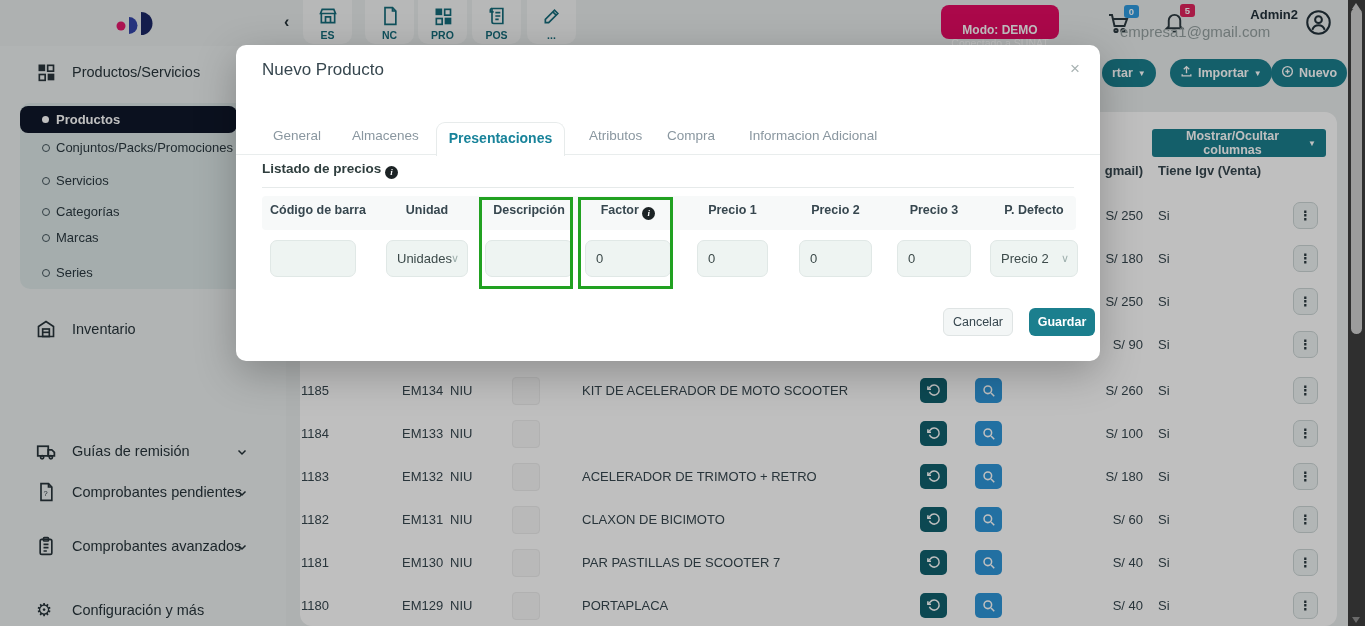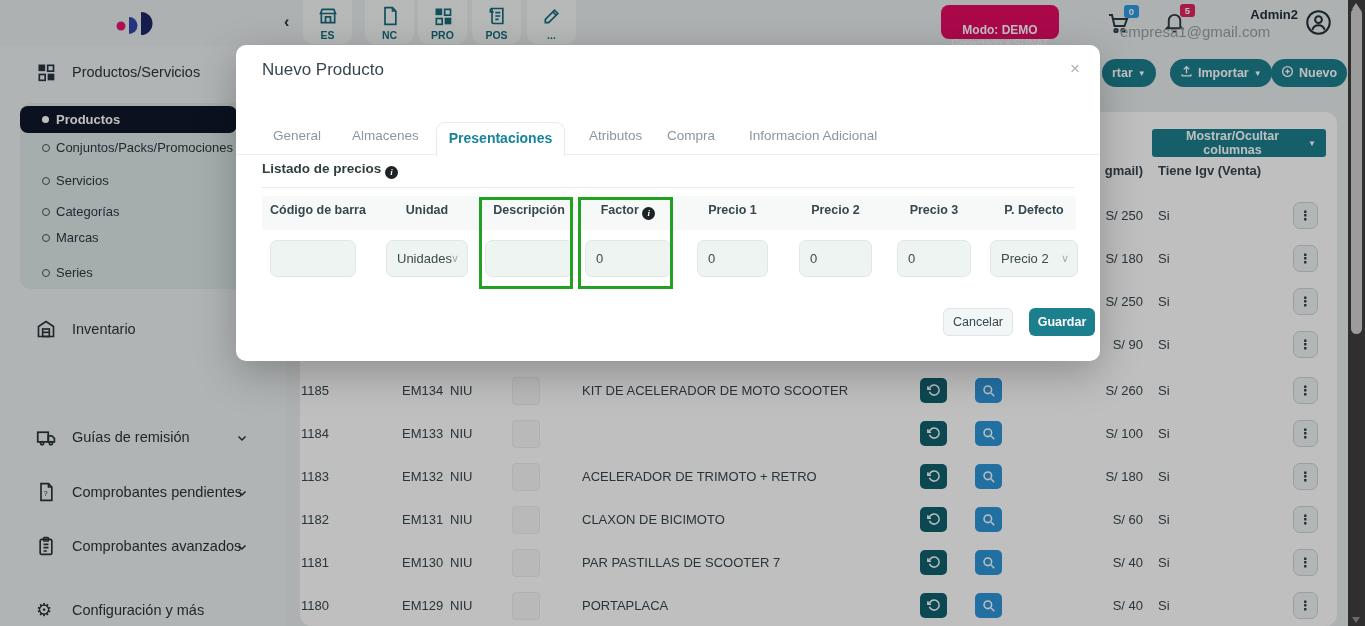--- a/index.html
+++ b/index.html
@@ -214,21 +214,21 @@
     <div class="side-item" style="top:270px;">
       <span class="sicon">
         <svg width="20" height="20" viewBox="0 0 24 24" fill="none" stroke="currentColor" stroke-width="2">
           <path d="M3 9l9-6 9 6v12H3z"></path>
             <rect x="8" y="12" width="8" height="9"></rect>
             <path d="M8 16h8"></path>
         </svg>
       </span>
       <span class="slabel">Inventario</span>
     </div>
-    <div class="side-item" style="top:378px;">
+    <div class="side-item" style="top:392px;">
       <span class="sicon">
         <svg width="21" height="21" viewBox="0 0 24 24" fill="none" stroke="currentColor" stroke-width="2">
           <rect x="2" y="6" width="12" height="11"></rect>
             <path d="M14 10h4l3 3v4h-7z"></path>
             <circle cx="7" cy="18.5" r="1.8"></circle>
             <circle cx="17" cy="18.5" r="1.8"></circle>
         </svg>
       </span>
       <span class="slabel">Guías de remisión</span>
       <span class="chev">

